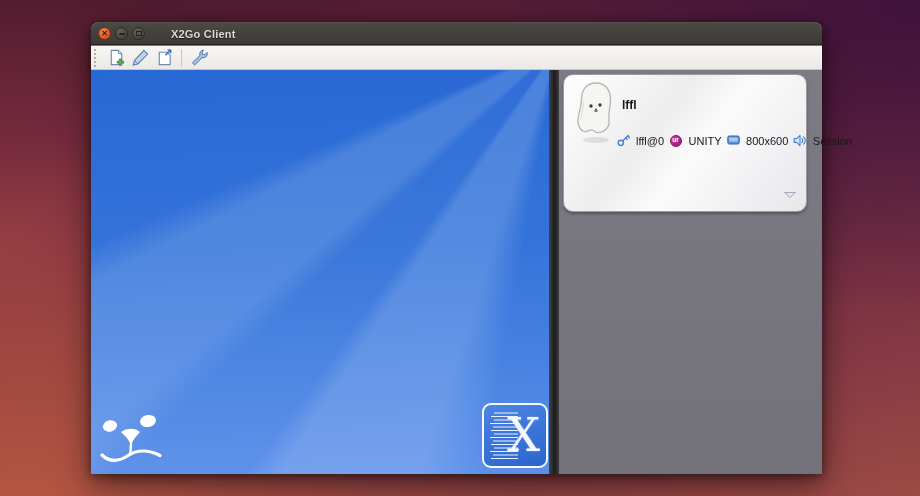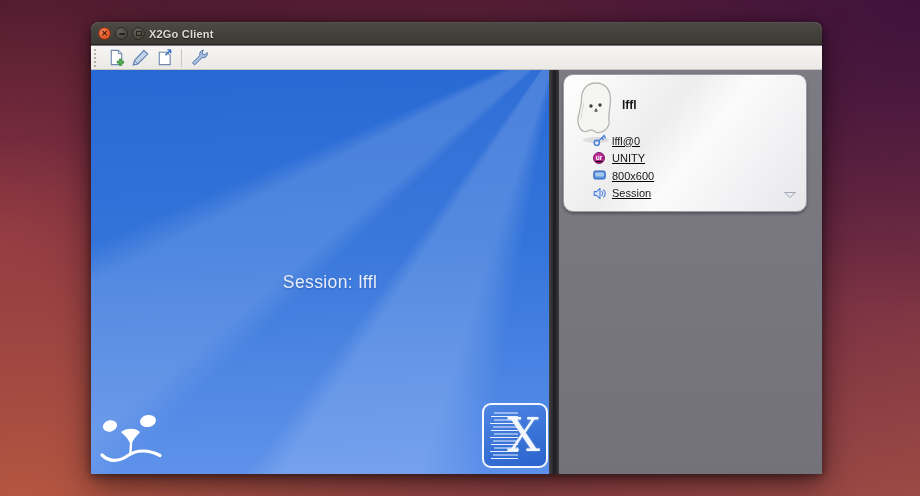--- a/index.html
+++ b/index.html
@@ -42,21 +42,21 @@
     border:1px solid #7e2c10; color:#4a170b;
   }
   .wbtn.plain {
     margin-left:4px;
     background:radial-gradient(circle at 35% 30%, #64615a, #454239 78%);
     border:1px solid #292823; color:#23221d;
   }
   .min-bar { width:6px; height:2px; background:#23221d; border-radius:1px; }
   .max-box { width:6px; height:5px; border:1.5px solid #23221d; }
   .title-text {
-    margin-left:4px; font-size:11px; font-weight:bold; color:#dedad1;
+    margin-left:26px; font-size:11px; font-weight:bold; color:#dedad1;
     text-shadow:0 1px 1px rgba(0,0,0,.6); letter-spacing:.2px;
   }
 
   
   .toolbar {
     position:absolute; left:0; top:24px; width:100%; height:24px;
     background:linear-gradient(#f7f6f4, #ebe9e5);
     border-bottom:1px solid #c9c6bf;
     display:flex; align-items:center; padding-left:3px;
   }
@@ -113,21 +113,21 @@
 
   
   .session-card {
     position:absolute; left:4px; top:4px; width:244px; height:138px;
     border-radius:10px; border:1px solid #9b9ba4;
     background:linear-gradient(128deg, #ffffff 0%, #ededee 38%, #fbfbfc 55%, #e7e7ea 100%);
     box-shadow:0 2px 3px rgba(0,0,0,.30);
     cursor:pointer;
   }
   .card-title { position:absolute; left:58px; top:23px; font-size:12px; font-weight:bold; color:#17171a; }
-  .card-rows { position:absolute; left:28px; top:59px; display:flex; flex-direction:column; gap:4.5px;text-decoration:underline; }
+  .card-rows { position:absolute; left:52px; top:59px; display:flex; gap:4.5px; }
   .card-row { display:flex; align-items:center; height:13px; }
   .row-icon { width:14px; height:13px; display:flex; align-items:center; justify-content:center; margin-right:6px; }
   .row-text { font-size:11px; color:#17171a; }
   .unity-badge {
     width:12px; height:12px; border-radius:50%;
     background:radial-gradient(circle at 35% 30%, #cc3ba6, #a81d83 75%);
     border:1px solid #801563;
     color:#fff; font-size:6.5px; font-weight:bold;
     display:flex; align-items:center; justify-content:center; line-height:1;
   }
@@ -185,21 +185,20 @@
       <button class="tbtn">
         <svg width="19" height="19" viewBox="0 0 20 20">
           <path d="M14.2 2.2a4.2 4.2 0 0 0-3.7 5.6L2.6 15.6l2.3 2.3 7.9-7.8a4.2 4.2 0 0 0 5.2-5.4l-2.4 2.4-2.2-.5-.5-2.2z" fill="#a9c0e0" stroke="#4a6fa8" stroke-width="1"></path>
         </svg>
       </button>
     </div>
 
     <div class="content">
 
       <div class="session-pane">
-        <div class="session-label">Session: lffl</div>
 
         <svg class="cat-face" width="64" height="56" viewBox="0 0 64 56">
           <ellipse cx="11" cy="15" rx="7.2" ry="5.6" fill="#ffffff" transform="rotate(-14 11 15)"></ellipse>
           <ellipse cx="49" cy="10" rx="8" ry="6" fill="#ffffff" transform="rotate(-10 49 10)"></ellipse>
           <path d="M22 21 C27 16.5 37 16.5 41 21 C37 26 34 28 32 35 C30 28 26 25 22 21 Z" fill="#ffffff"></path>
           <path d="M32 33 L31.4 42" stroke="#ffffff" stroke-width="2.4" fill="none" stroke-linecap="round"></path>
           <path d="M3 44 C10 51 20 51 29 44.5 C38 38.5 50 39 61 44.5" stroke="#ffffff" stroke-width="3.2" fill="none" stroke-linecap="round"></path>
         </svg>
 
         <div class="x-logo">

